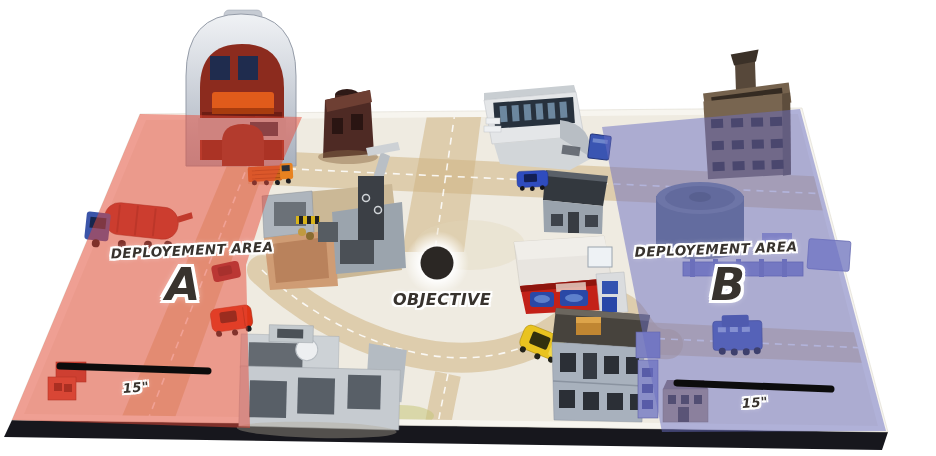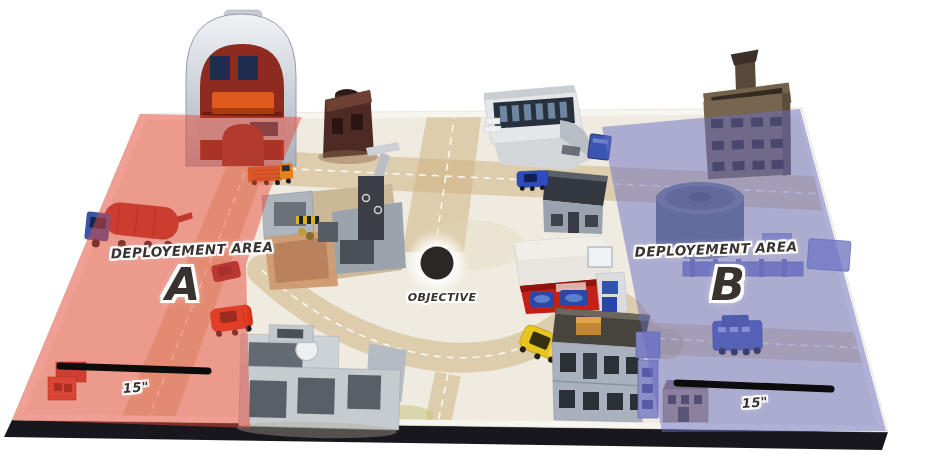--- a/index.html
+++ b/index.html
@@ -354,17 +354,17 @@
   <path d="M 677,383 L 831,389" stroke="#0c0c0c" stroke-width="7" stroke-linecap="round"></path>
 
   <circle cx="437" cy="263" r="32" fill="url(#glowG)"></circle>
   <circle cx="437" cy="263" r="16.5" fill="#2b2724"></circle>
 </svg>
 
 <div class="label area" style="left:101px;top:243px;transform:rotate(-2.5deg);">DEPLOYEMENT AREA</div>
 <div class="label letter" style="left:157px;top:261px;">A</div>
 <div class="label area" style="left:625px;top:242px;transform:rotate(-2deg);">DEPLOYEMENT AREA</div>
 <div class="label letter" style="left:702px;top:261px;">B</div>
-<div class="label small" style="left:373px;top:292px;width:138px;font-size:11px;">OBJECTIVE</div>
+<div class="label small" style="left:373px;top:292px;width:138px;font-size:16px;">OBJECTIVE</div>
 <div class="label small" style="left:104px;top:381px;transform:rotate(-5deg);">15"</div>
 <div class="label small" style="left:723px;top:396px;transform:rotate(-4deg);">15"</div>
 
 </div>
 
 </body></html>

